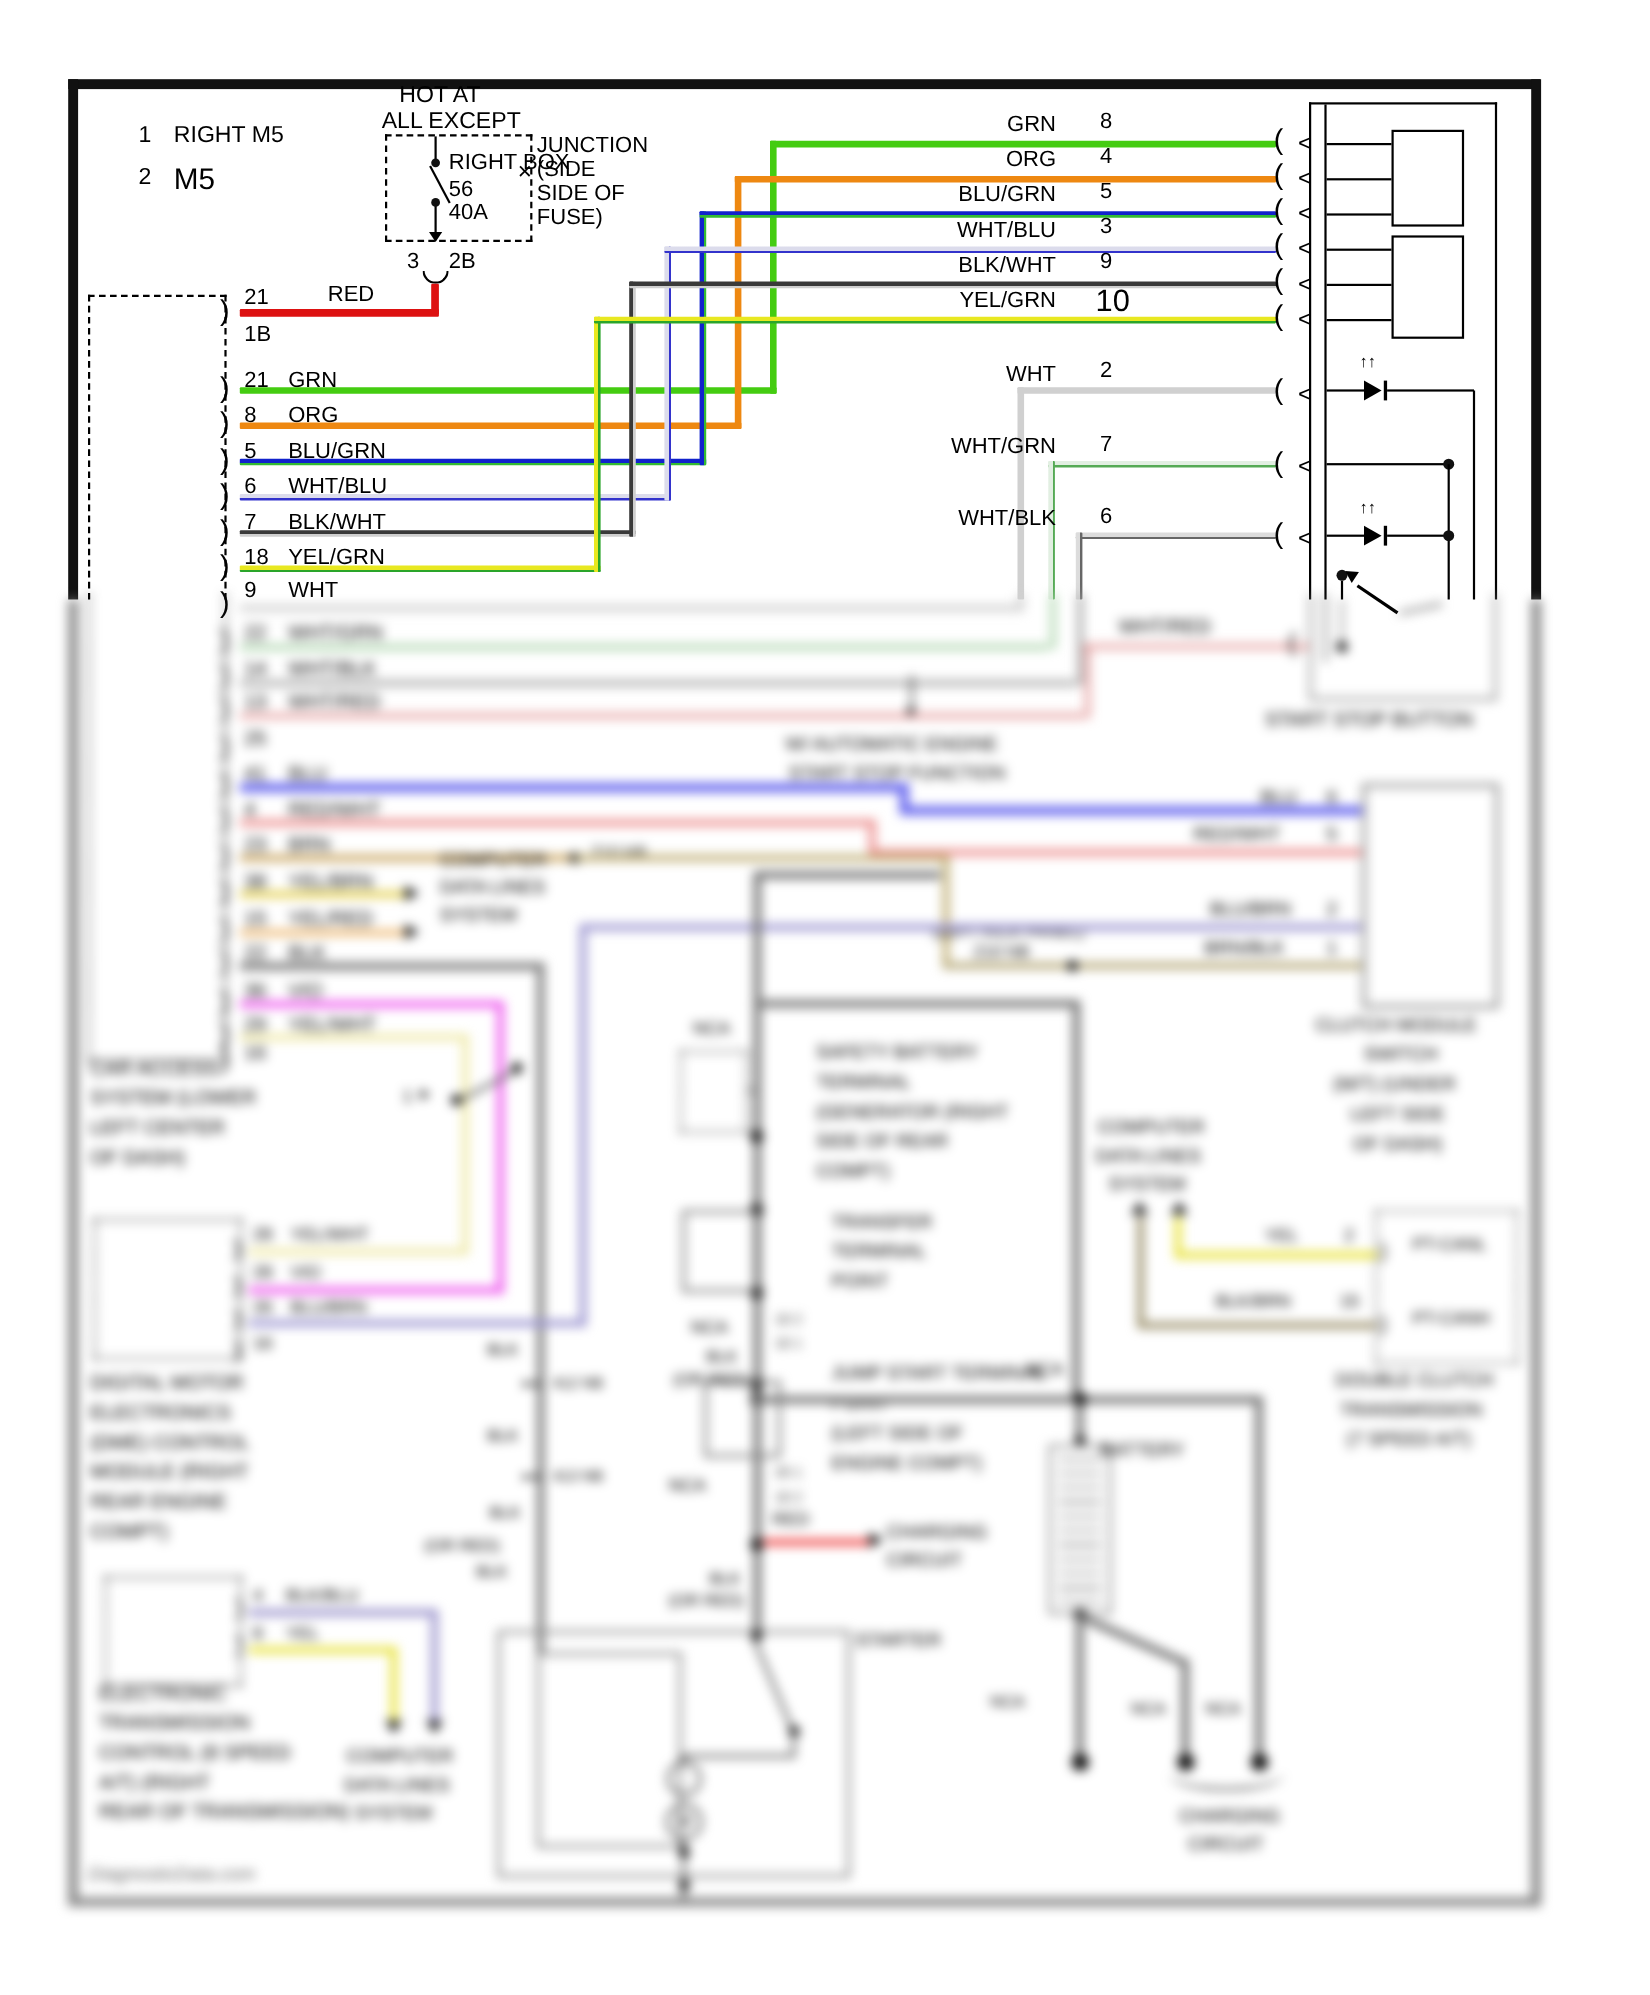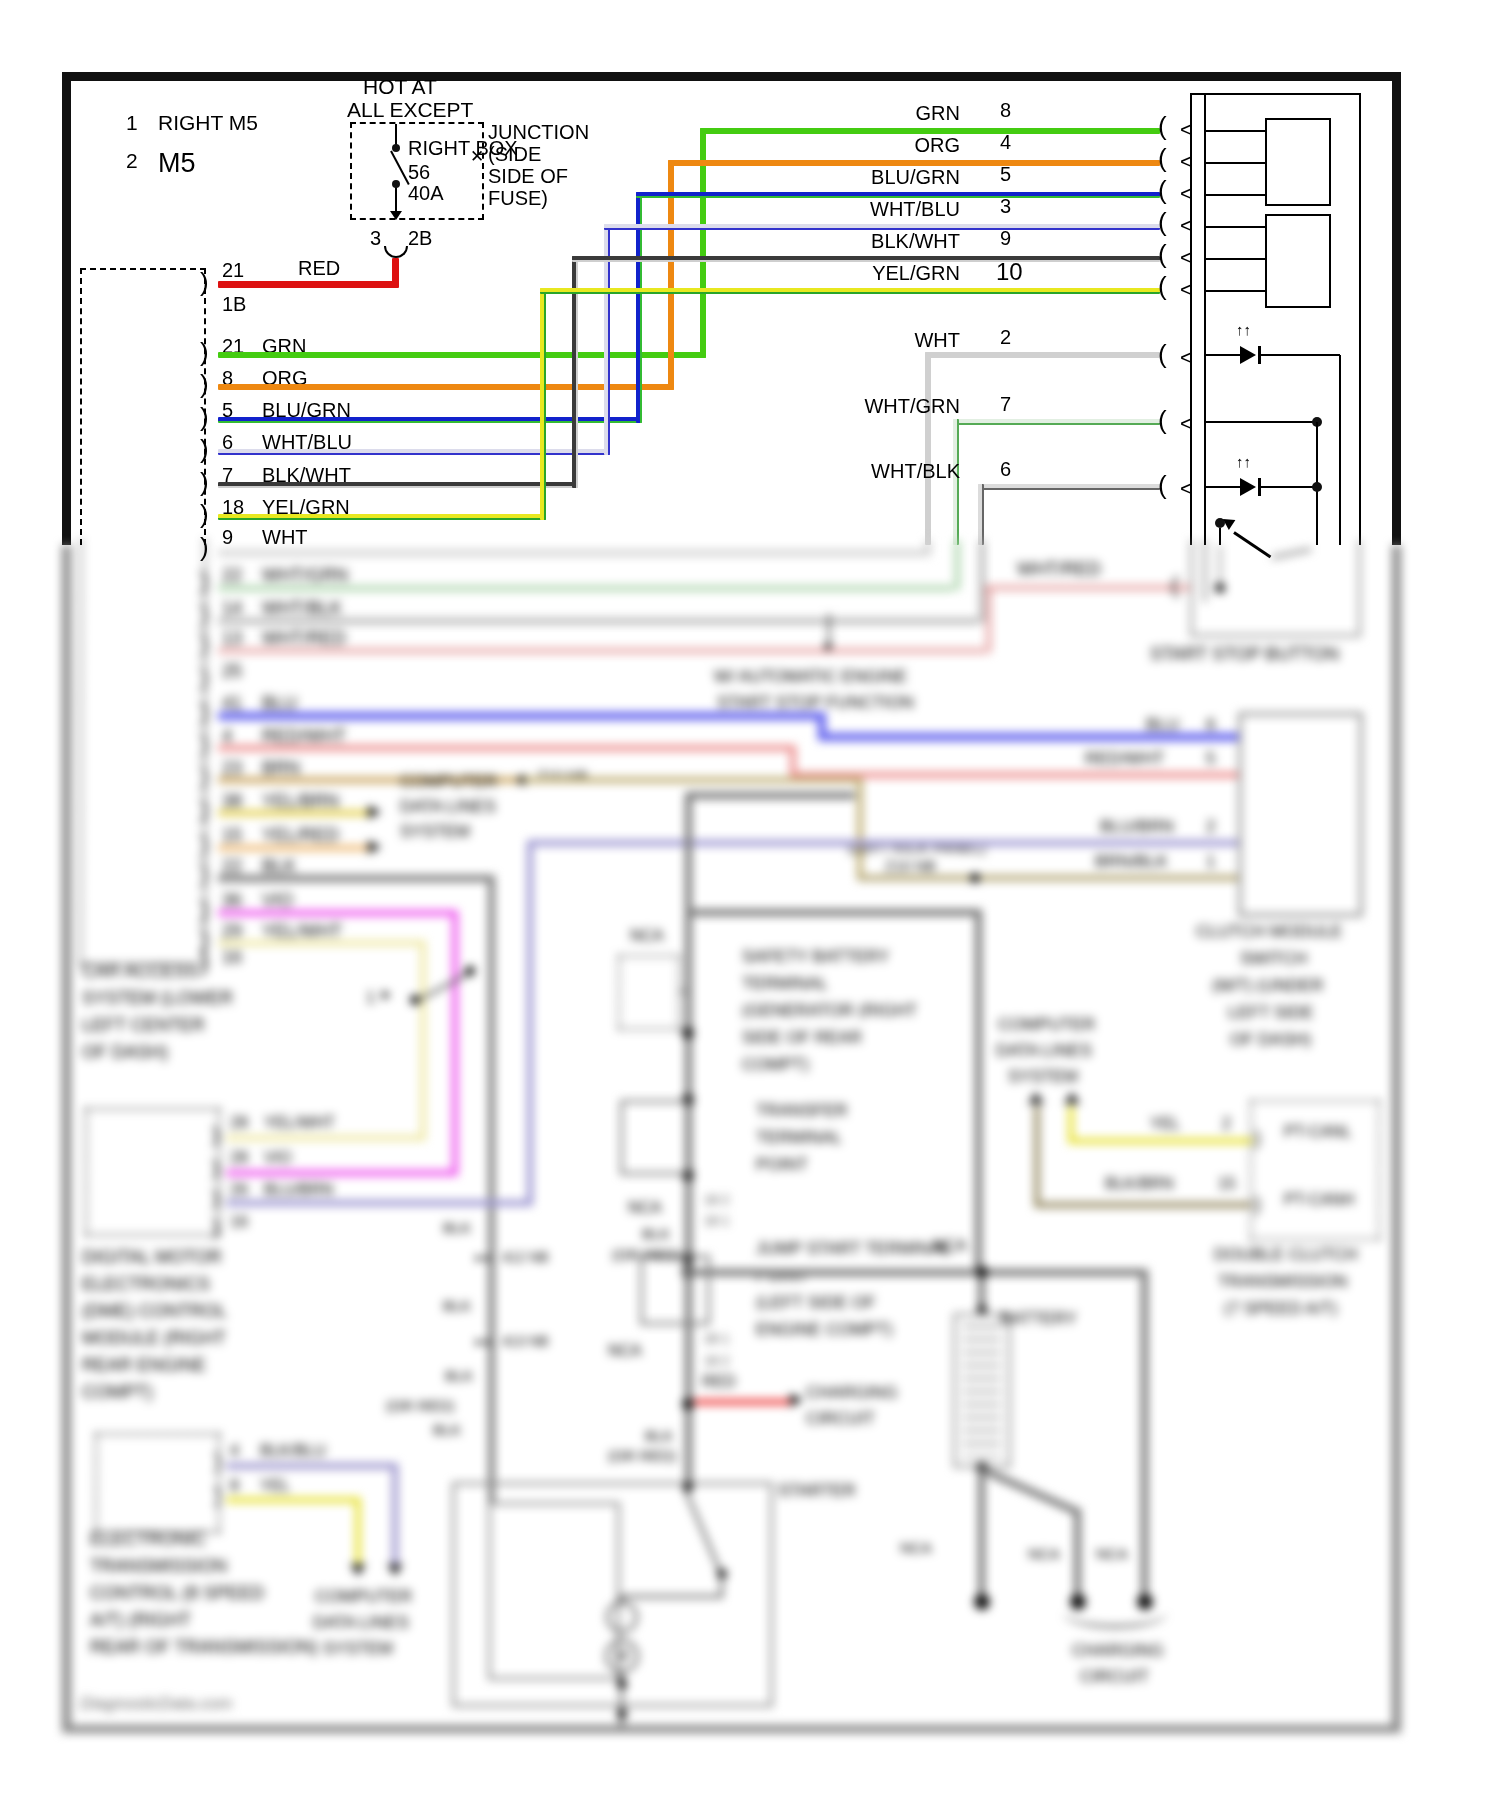--- a/index.html
+++ b/index.html
@@ -99,21 +99,21 @@
       <div class="lbl" style="left: 1000px; top: 100px; font-size: 20px; position: absolute;">8</div>
       <div class="lbl" style="left: 810px; top: 135px; font-size: 20px; width: 150px; text-align: right; position: absolute;">ORG</div>
       <div class="lbl" style="left: 1000px; top: 132px; font-size: 20px; position: absolute;">4</div>
       <div class="lbl" style="left: 810px; top: 167px; font-size: 20px; width: 150px; text-align: right; position: absolute;">BLU/GRN</div>
       <div class="lbl" style="left: 1000px; top: 164px; font-size: 20px; position: absolute;">5</div>
       <div class="lbl" style="left: 810px; top: 199px; font-size: 20px; width: 150px; text-align: right; position: absolute;">WHT/BLU</div>
       <div class="lbl" style="left: 1000px; top: 196px; font-size: 20px; position: absolute;">3</div>
       <div class="lbl" style="left: 810px; top: 231px; font-size: 20px; width: 150px; text-align: right; position: absolute;">BLK/WHT</div>
       <div class="lbl" style="left: 1000px; top: 228px; font-size: 20px; position: absolute;">9</div>
       <div class="lbl" style="left: 810px; top: 263px; font-size: 20px; width: 150px; text-align: right; position: absolute;">YEL/GRN</div>
-      <div class="lbl" style="left: 996px; top: 260px; font-size: 24px; position: absolute;">10</div>
+      <div class="lbl" style="left: 996px; top: 260px; font-size: 28px; position: absolute;">10</div>
       <div class="lbl" style="left: 810px; top: 330px; font-size: 20px; width: 150px; text-align: right; position: absolute;">WHT</div>
       <div class="lbl" style="left: 1000px; top: 327px; font-size: 20px; position: absolute;">2</div>
       <div class="lbl" style="left: 810px; top: 396px; font-size: 20px; width: 150px; text-align: right; position: absolute;">WHT/GRN</div>
       <div class="lbl" style="left: 1000px; top: 394px; font-size: 20px; position: absolute;">7</div>
       <div class="lbl" style="left: 810px; top: 461px; font-size: 20px; width: 150px; text-align: right; position: absolute;">WHT/BLK</div>
       <div class="lbl" style="left: 1000px; top: 459px; font-size: 20px; position: absolute;">6</div>
       <div class="lbl" style="left: 1158px; top: 113px; font-size: 26px; position: absolute;">(</div>
       <div class="lbl" style="left: 1158px; top: 145px; font-size: 26px; position: absolute;">(</div>
       <div class="lbl" style="left: 1158px; top: 177px; font-size: 26px; position: absolute;">(</div>
       <div class="lbl" style="left: 1158px; top: 209px; font-size: 26px; position: absolute;">(</div>

